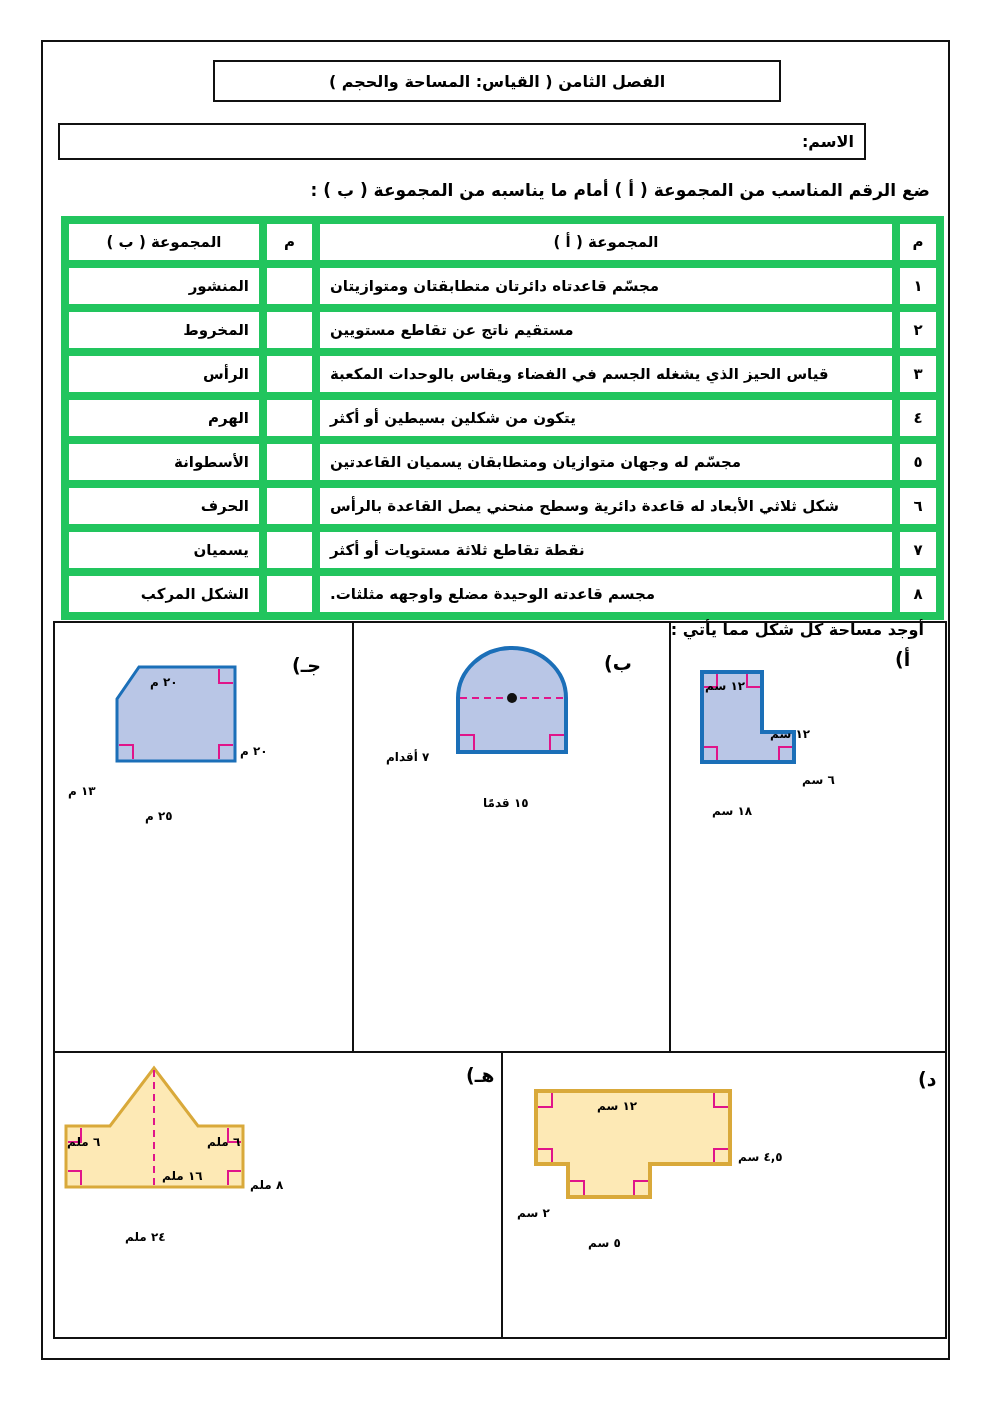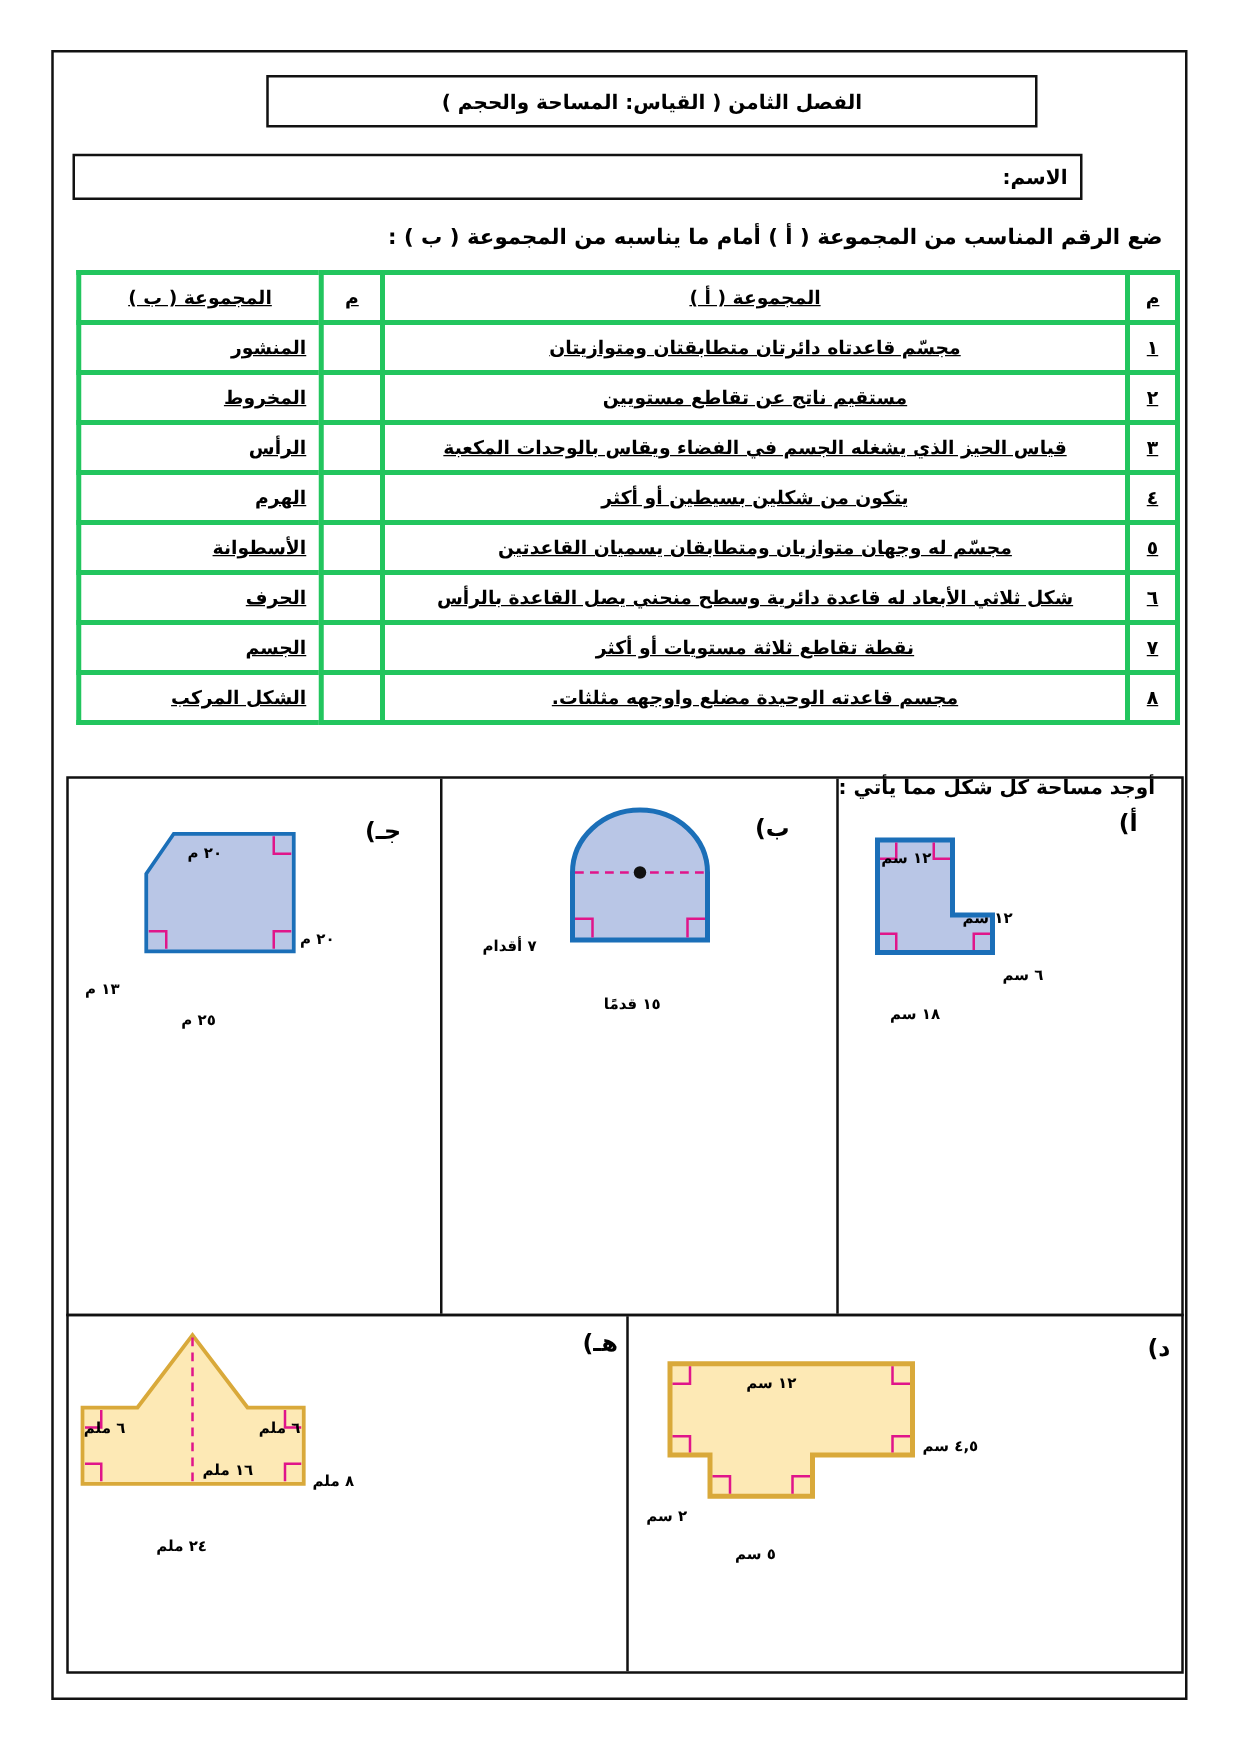--- a/index.html
+++ b/index.html
@@ -1,27 +1,27 @@
 <!DOCTYPE html>
 <html><head>
 <meta charset="utf-8">
 <style>
   html, body { margin:0; padding:0; background:#ffffff; }
   body { width:992px; height:1403px; position:relative; font-family:"DejaVu Sans", sans-serif; color:#000; }
   .page-frame { position:absolute; left:41px; top:40px; width:909px; height:1320px; border:2px solid #111; box-sizing:border-box; }
-  .title-box { position:absolute; left:213px; top:60px; width:617px; height:42px; border:2px solid #111; box-sizing:border-box; display:flex; align-items:center; justify-content:center; font-weight:bold; font-size:16px; direction:rtl; }
+  .title-box { position:absolute; left:213px; top:60px; width:568px; height:42px; border:2px solid #111; box-sizing:border-box; display:flex; align-items:center; justify-content:center; font-weight:bold; font-size:16px; direction:rtl; }
   .name-box { position:absolute; left:58px; top:123px; width:808px; height:37px; border:2px solid #111; box-sizing:border-box; direction:rtl; padding-right:10px; display:flex; align-items:center; font-weight:bold; font-size:16px; }
   .instruction { position:absolute; right:62px; top:180px; direction:rtl; font-weight:bold; font-size:17px; }
   table.match { position:absolute; left:61px; top:216px; width:883px; border-collapse:collapse; direction:rtl; font-weight:bold; font-size:15px; }
-  table.match td, table.match th { border:4px solid #22c55e; height:34px; padding:1px 10px;text-decoration:underline; }
+  table.match td, table.match th { border:8px solid #22c55e; height:34px; padding:1px 10px; }
   table.match th { font-weight:bold; text-align:center; }
   td.num { width:16px; text-align:center; }
   td.blank { width:25px; }
   td.bcol { width:170px; text-align:right;border-radius:14px; }
-  td.acol { text-align:center; }
+  td.acol { text-align:left; }
   .section2 { position:absolute; right:68px; top:594px; direction:rtl; font-weight:bold; font-size:16px;margin-top:26px; }
   .grid-top { position:absolute; left:53px; top:621px; width:894px; height:432px; border:2px solid #111; box-sizing:border-box; }
   .grid-bottom { position:absolute; left:53px; top:1051px; width:894px; height:288px; border:2px solid #111; box-sizing:border-box; }
   .vline { position:absolute; top:0; bottom:0; width:0; border-left:2px solid #111; }
   .label { position:absolute; font-weight:bold; font-size:19px; direction:rtl; }
   .dim { position:absolute; font-weight:bold; font-size:12px; direction:rtl; white-space:nowrap;margin-top:32px; }
   svg.fig { position:absolute; overflow:visible; }
 </style>
 </head>
 <body>
@@ -79,21 +79,21 @@
       <tr>
         <td class="num">٦</td>
         <td class="acol">شكل ثلاثي الأبعاد له قاعدة دائرية وسطح منحني يصل القاعدة بالرأس</td>
         <td class="blank"></td>
         <td class="bcol">الحرف</td>
       </tr>
       <tr>
         <td class="num">٧</td>
         <td class="acol">نقطة تقاطع ثلاثة مستويات أو أكثر</td>
         <td class="blank"></td>
-        <td class="bcol">الجسم</td>
+        <td class="bcol">يسميان</td>
       </tr>
       <tr>
         <td class="num">٨</td>
         <td class="acol">مجسم قاعدته الوحيدة مضلع واوجهه مثلثات.</td>
         <td class="blank"></td>
         <td class="bcol">الشكل المركب</td>
       </tr>
     </tbody>
 </table>
 

